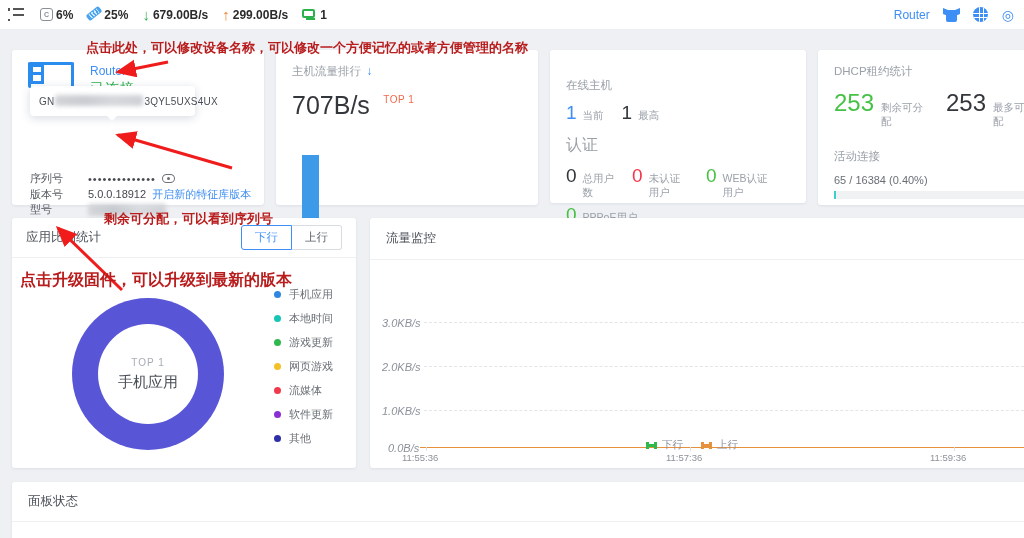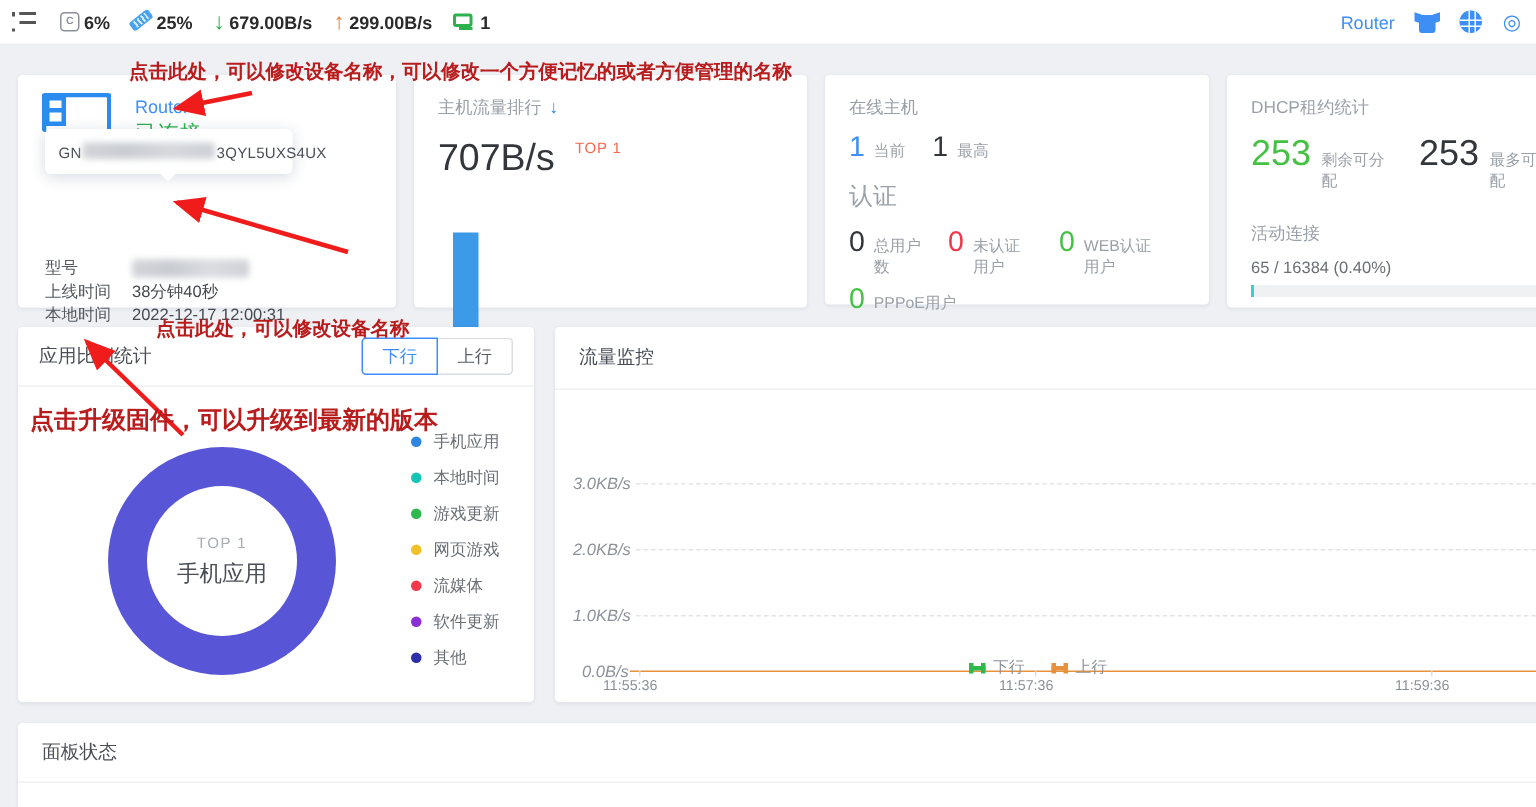--- a/index.html
+++ b/index.html
@@ -120,21 +120,21 @@
 
   
   #hostCard { left: 276px; top: 50px; width: 262px; height: 155px; padding: 14px 16px; }
   .ht-title { font-size: 11.5px; color: #9aa0a8; }
   .ht-title .dn { color: #3d8ef5; font-size: 12px; margin-left: 2px; }
   .ht-value { font-size: 25px; color: #33363b; margin-top: 12px; display: inline-block; vertical-align: middle; }
   .ht-top { font-size: 10px; color: #f26a4b; margin-left: 9px; vertical-align: middle; letter-spacing: .5px; }
   .ht-bar { position: absolute; left: 26px; top: 105px; width: 17px; height: 63px; background: #3d9ae8; }
 
   
-  #hostsCard { left: 550px; top: 50px; width: 256px; height: 153px; padding: 14px 16px; }
+  #hostsCard { left: 550px; top: 50px; width: 256px; height: 153px; padding: 28px 16px; }
   .oh-title { font-size: 11.5px; color: #9aa0a8; }
   .oh-row { margin-top: 9px; display: flex; align-items: baseline; }
   .oh-num { font-size: 19px; }
   .oh-lbl { font-size: 10.5px; color: #9aa0a8; margin-left: 6px; margin-right: 18px; }
   .c-blue { color: #3d8ef5; } .c-dark { color: #33363b; }
   .c-red { color: #f4354a; } .c-green { color: #45c144; }
   .oh-sub { font-size: 16px; color: #9aa0a8; margin-top: 11px; }
 
   
   #dhcpCard { left: 818px; top: 50px; width: 256px; height: 155px; padding: 14px 16px; }
@@ -279,20 +279,30 @@
     <div class="dev-icon">
       <span class="outer"></span>
         <span class="inner"></span>
         <span class="mid"></span>
     </div>
     <div class="dev-name">Router</div>
     <div class="dev-sub">已连接</div>
 
     <div class="info-rows">
       <div class="irow">
+        <span class="lbl">序列号</span>
+        <span class="val dots">••••••••••••••</span>
+        <span class="eye"></span>
+      </div>
+      <div class="irow">
+        <span class="lbl">版本号</span>
+        <span class="val">5.0.0.18912</span>
+        <span class="fw-link">开启新的特征库版本</span>
+      </div>
+      <div class="irow">
         <span class="lbl">型号</span>
         <span class="blur-sm"></span>
       </div>
       <div class="irow">
         <span class="lbl">上线时间</span>
         <span class="val">38分钟40秒</span>
       </div>
       <div class="irow">
         <span class="lbl">本地时间</span>
         <span class="val">2022-12-17 12:00:31</span>
@@ -439,21 +449,21 @@
     </div>
   </div>
 
   <div class="card" id="panelCard">
     <div class="pn-hd">
       <span class="t">面板状态</span>
     </div>
   </div>
 
   <div class="anno" id="anno1">点击此处，可以修改设备名称，可以修改一个方便记忆的或者方便管理的名称</div>
-  <div class="anno" id="anno2">点击此处，可以修改设备名称</div>
+  <div class="anno" id="anno2">剩余可分配，可以看到序列号</div>
   <div class="anno" id="anno3">点击升级固件，可以升级到最新的版本</div>
 
   <svg class="arrow-svg" style="left:0;top:0;width:1024px;height:538px;">
     <defs>
       <marker id="ah" markerWidth="8" markerHeight="8" refX="6" refY="3" orient="auto">
         <path d="M0,0 L7,3 L0,6 z" fill="#f01c1c"></path>
       </marker>
     </defs>
     <line x1="168" y1="62" x2="118" y2="72" stroke="#f01c1c" stroke-width="3" marker-end="url(#ah)"></line>
     <line x1="232" y1="168" x2="118" y2="135" stroke="#f01c1c" stroke-width="3" marker-end="url(#ah)"></line>

